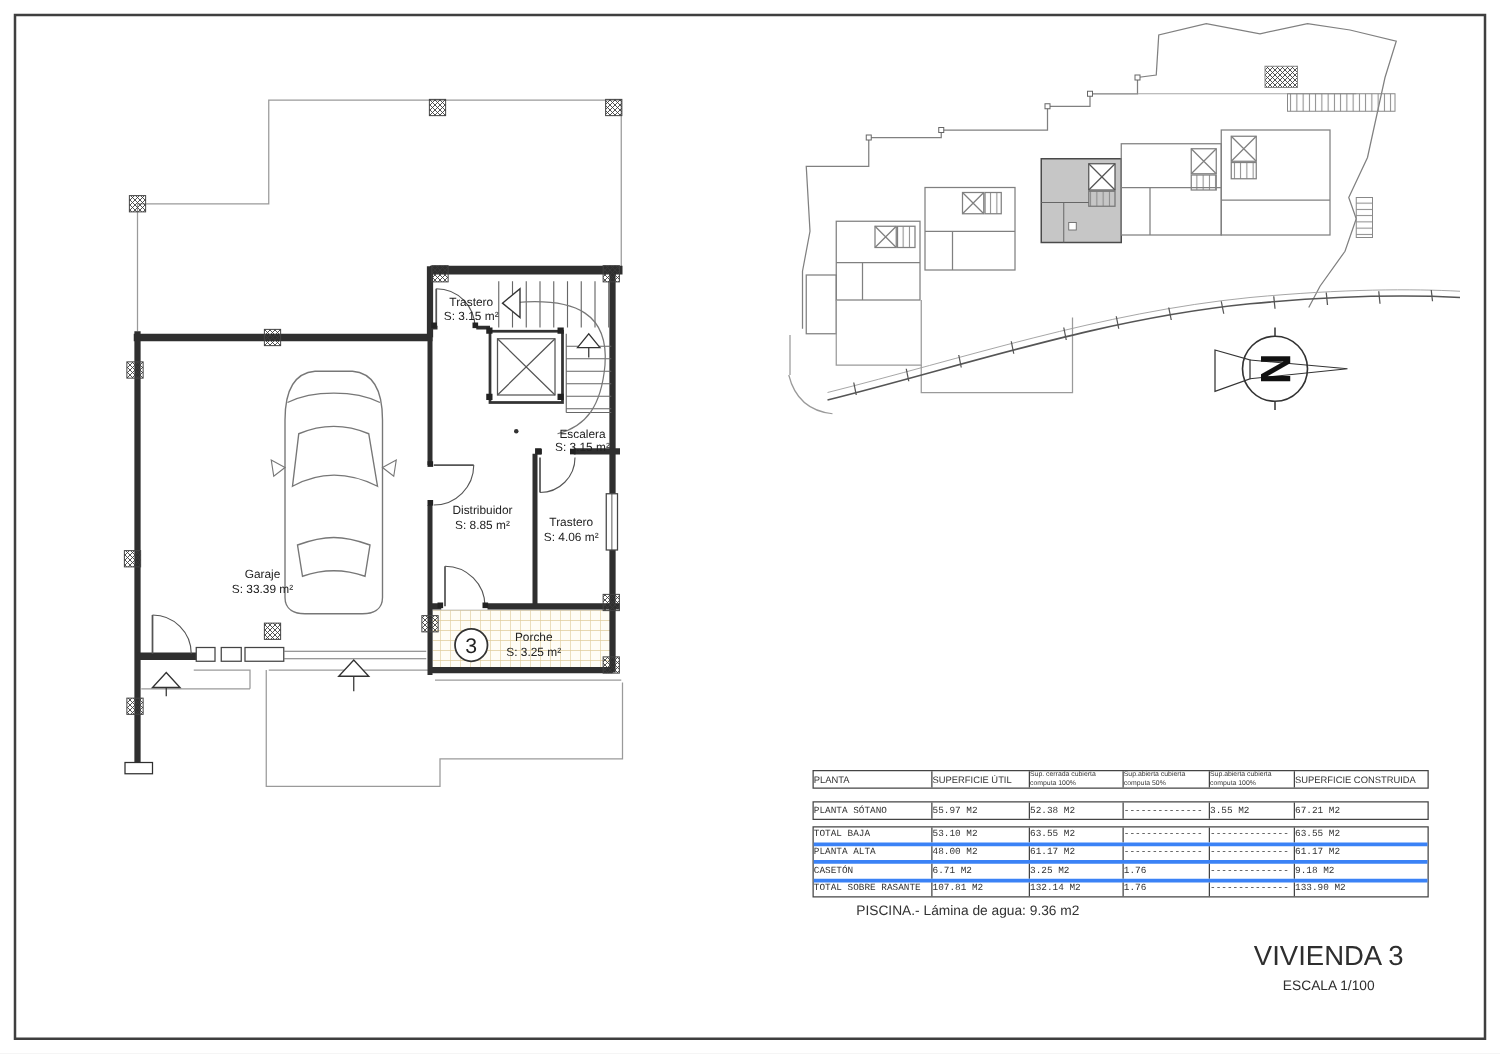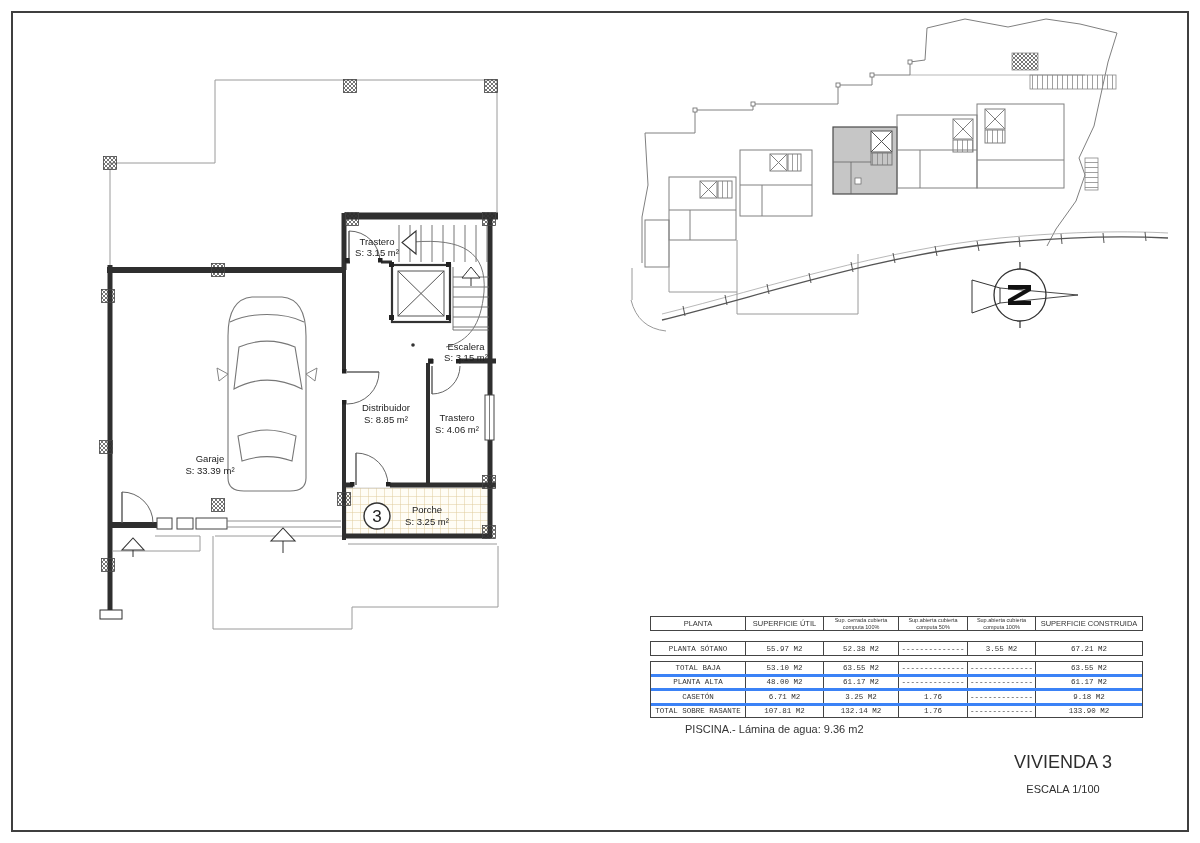--- a/index.html
+++ b/index.html
@@ -8,34 +8,34 @@
   #frame{position:absolute;left:11px;top:11px;width:1174px;height:817px;border:2.5px solid #3f3f3f;}
   #drawing{position:absolute;left:0;top:0;width:1200px;height:843px;}
   svg text{font-family:"Liberation Sans", sans-serif;fill:#222;}
   .roomlbl{font-size:9.5px;}
   .unitnum{font-size:17px;}
   .northn{font-size:34px;font-weight:bold;fill:#111;}
 
   .plan-title{position:absolute;left:160px;top:646px;width:256px;text-align:center;
               font-size:19.5px;letter-spacing:.5px;color:#2e2e2e;}
   .tb-title{position:absolute;left:963px;top:752px;width:200px;text-align:center;
-            font-size:18px;color:#2e2e2e;}
+            font-size:22px;color:#2e2e2e;}
   .tb-scale{position:absolute;left:963px;top:783px;width:200px;text-align:center;
             font-size:11px;color:#2e2e2e;}
 
   
   .t-head,.t-row{position:absolute;left:650px;width:493px;display:flex;border:1px solid #444;
                  box-sizing:border-box;background:#fff;}
   .t-head{top:616px;height:15px;}
   .t-sotano{top:641px;height:15px;}
   .t-block{position:absolute;left:650px;top:661px;width:493px;height:57px;border:1px solid #444;
            box-sizing:border-box;display:flex;flex-direction:column;background:#fff;}
   .t-brow{flex:1;display:flex;}
   .t-brow + .t-brow{border-top:3px solid #3b82f6;}
-  .c{display:flex;flex-direction:column;justify-content:center;align-items:center;
+  .c{display:flex;flex-direction:column;justify-content:center;align-items:flex-start;
      text-align:center;border-right:1px solid #444;overflow:hidden;}
   .c:last-child{border-right:none;}
   .c0{flex:0 0 94px;} .c1{flex:0 0 77px;} .c2{flex:0 0 74px;}
   .c3{flex:0 0 68px;} .c4{flex:0 0 67px;} .c5{flex:1;}
   .big{font-size:7.5px;} .small{font-size:5.5px;line-height:1.15;}
   .val{font-size:7.5px;font-family:Liberation Mono, monospace;}
   .t-note{position:absolute;left:685px;top:723px;font-size:11px;color:#333;}
 </style>
 </head>
 <body>

